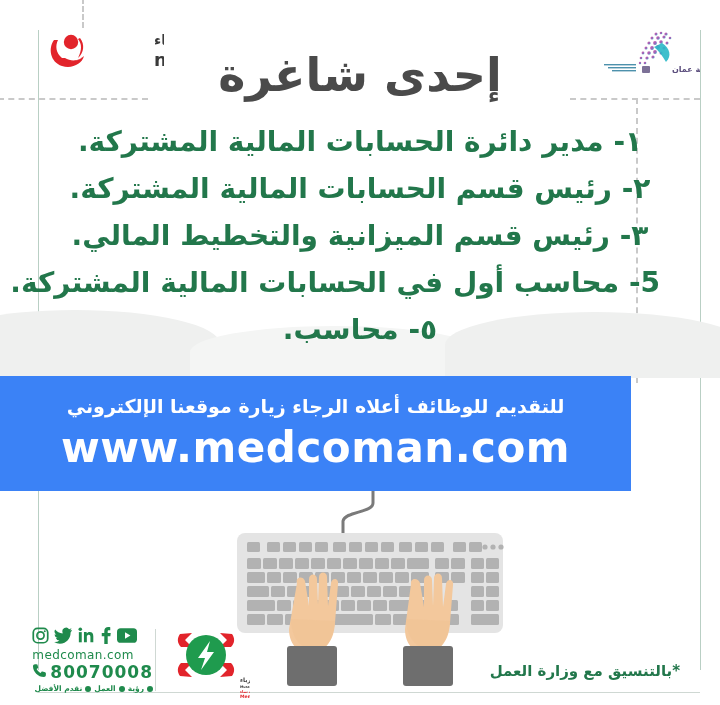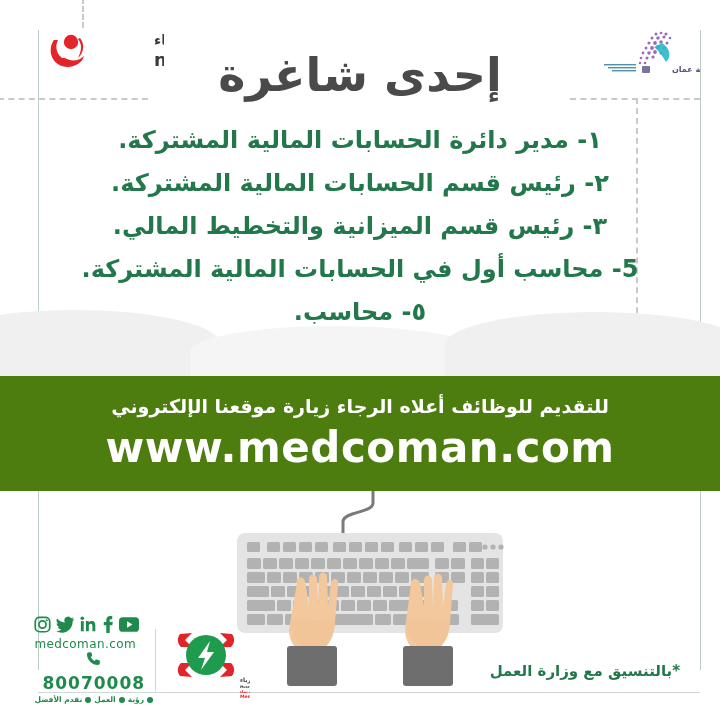--- a/index.html
+++ b/index.html
@@ -50,32 +50,32 @@
     line-height:1;
   }
 
   
   .job-list{
     position:absolute;left:60px;right:60px;top:128px;
     text-align:center;
     color:#1f7a4d;
   }
   .job-item{
-    font-size:24px;
+    font-size:28px;
     line-height:1.0;
     margin-bottom:19px;
     color:#22774b;
     font-weight:600;
     white-space:nowrap;
   }
 
   
   .green-band{
-    position:absolute;left:0;top:376px;width:720px;height:115px;
-    background:#4d7c0f;
+    position:absolute;left:0;top:376px;width:631px;height:115px;
+    background:#3b82f6;
     display:flex;flex-direction:column;align-items:center;justify-content:center;
   }
   .band-ar{
     color:#ffffff;font-size:19px;font-weight:600;
     letter-spacing:0.3px;margin:0 0 6px 0;
   }
   .band-url{
     color:#ffffff;font-size:42px;font-weight:700;
     letter-spacing:.5px;direction:ltr;
   }
@@ -84,21 +84,21 @@
   .illustration{position:absolute;left:225px;top:491px;width:290px;height:195px;}
 
   
   .footer-rule{position:absolute;left:38px;top:692px;width:662px;height:1px;background:#cfd8d3;}
   .footer-left{position:absolute;left:10px;top:621px;width:240px;height:78px;display:flex;align-items:center;}
   .medc-logo{width:88px;height:76px;flex:0 0 88px;}
   .vdivide{width:1px;height:62px;background:#cfd8d3;margin:0 6px 0 2px;}
   .contact{direction:ltr;text-align:left;padding-left:4px;}
   .social-row{display:flex;gap:5px;align-items:center;margin-bottom:1px;}
   .web-line{color:#1f8a4c;font-size:12px;font-weight:500;letter-spacing:.4px;line-height:1.15;direction:ltr;}
-  .phone-line{display:flex;align-items:center;gap:3px;color:#1f8a4c;font-size:17px;font-weight:600;letter-spacing:1px;line-height:1.15;flex-direction:column;}
+  .phone-line{display:flex;align-items:center;gap:3px;color:#1f8a4c;font-size:17px;font-weight:600;letter-spacing:1px;line-height:1.15;}
   .tagline{display:flex;align-items:center;gap:3px;direction:rtl;color:#1f8a4c;font-size:7.5px;font-weight:600;margin-top:2px;}
   .tagline .dotico{display:inline-block;width:6px;height:6px;border-radius:50%;background:#1f8a4c;}
 
   .footer-right{
     position:absolute;right:40px;top:662px;
     color:#22774b;font-size:15px;font-weight:600;
     direction:rtl;
   }
 </style>
 </head>

